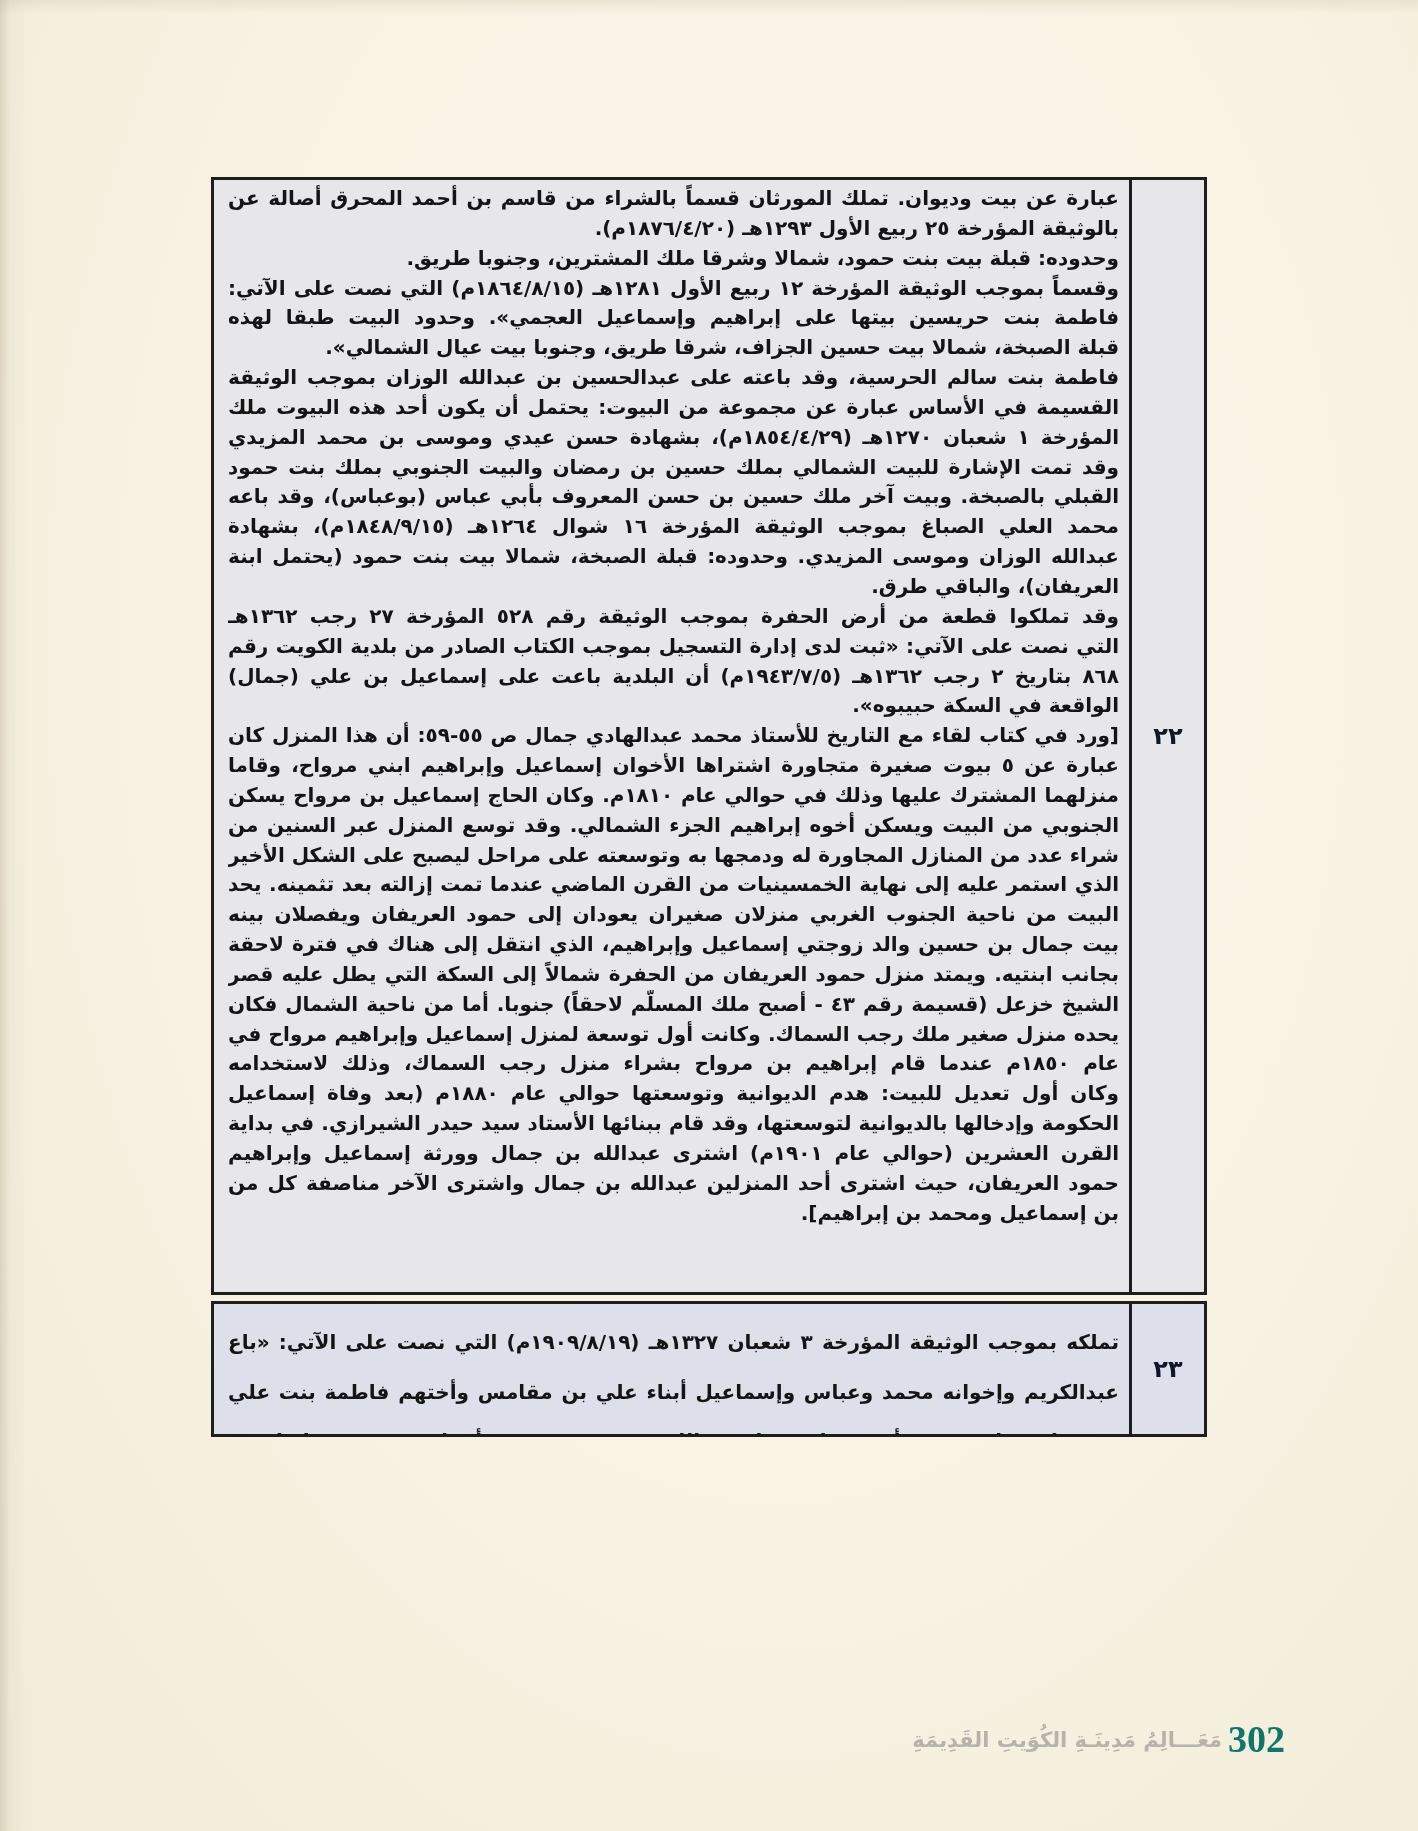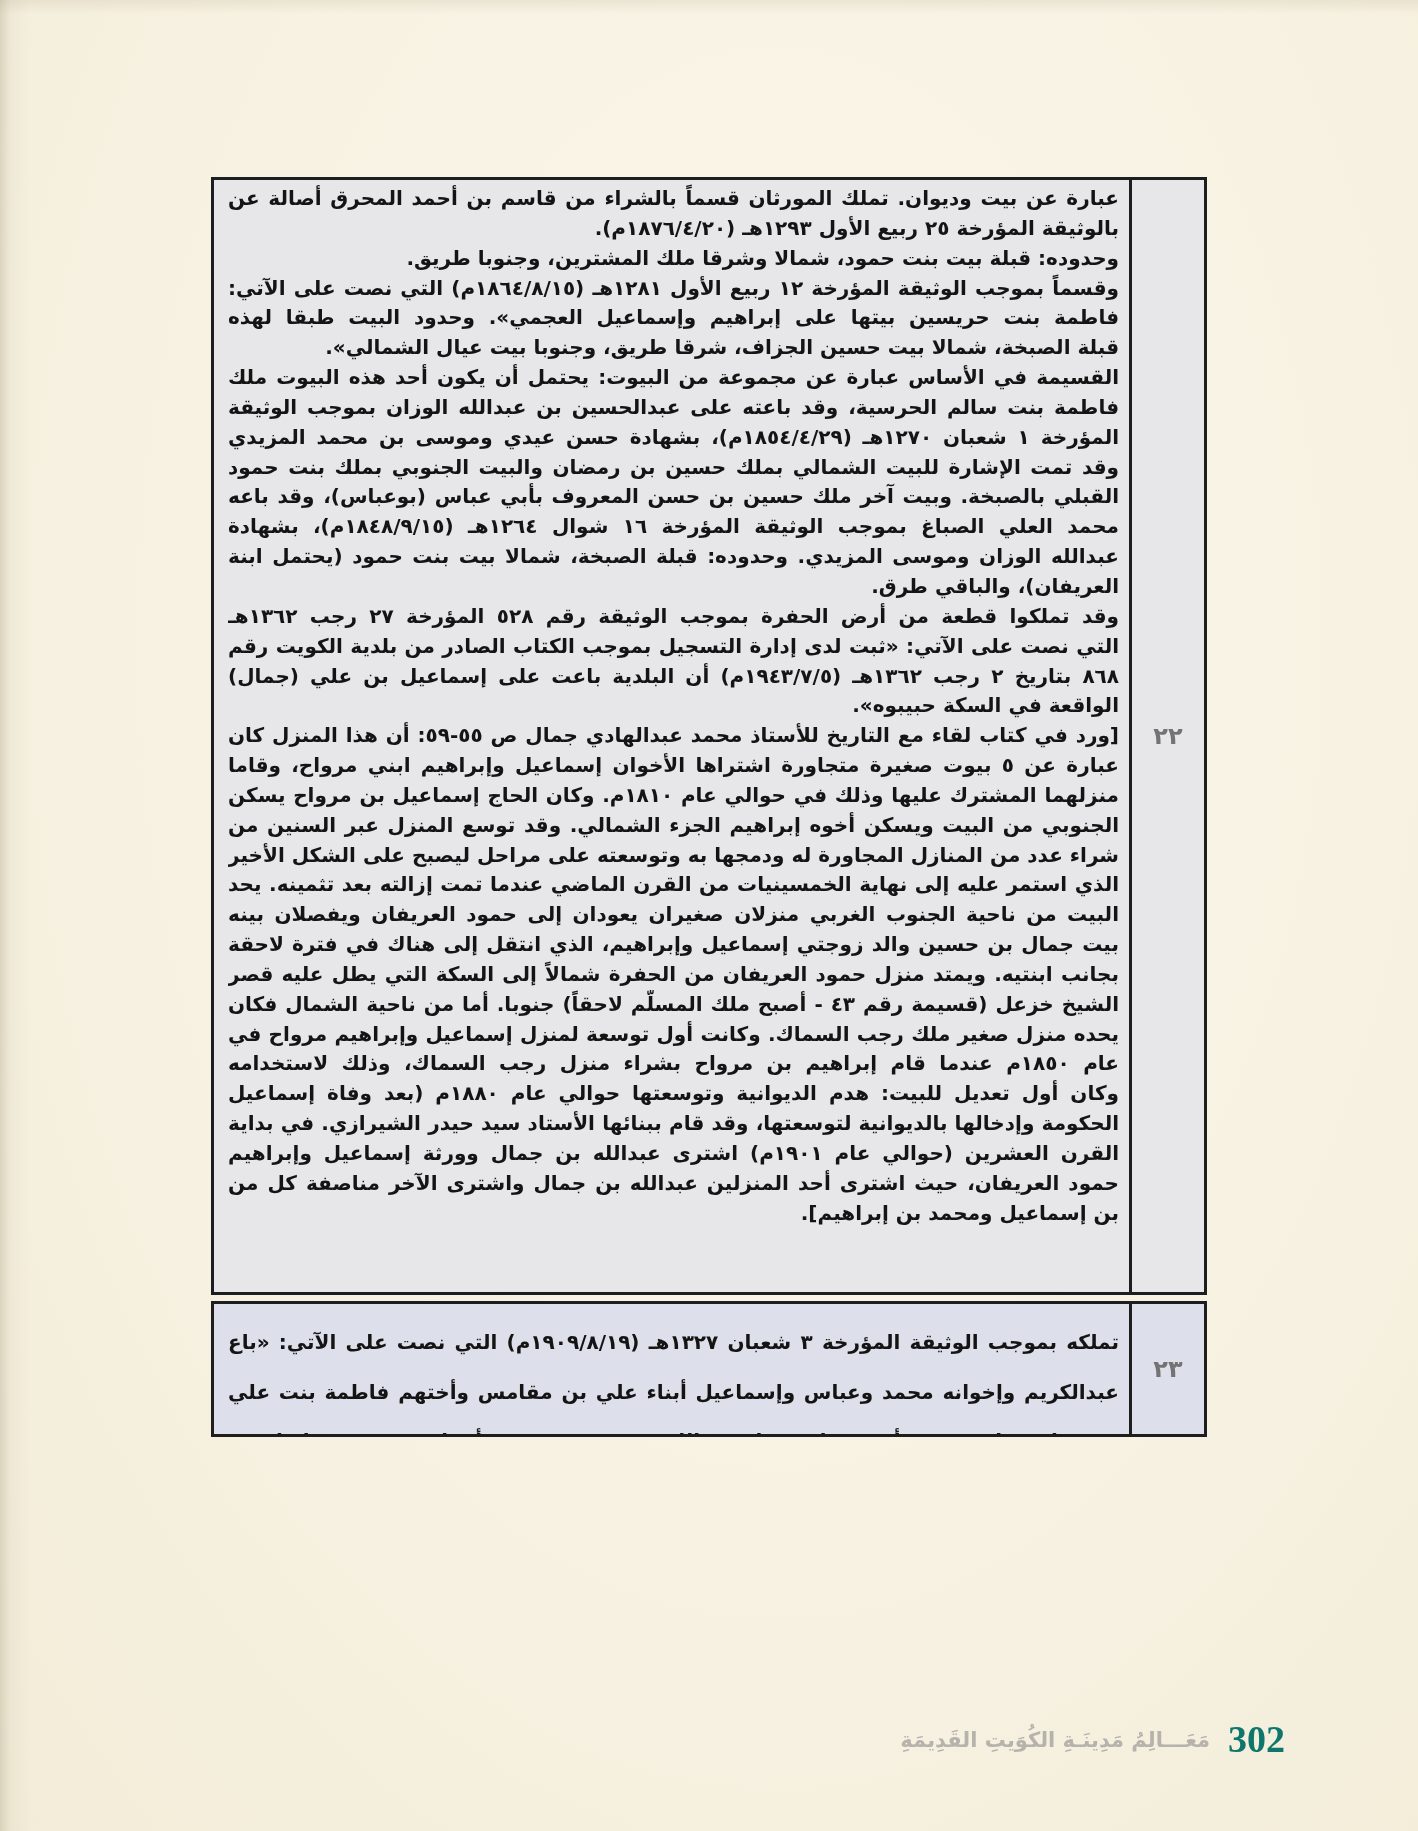--- a/index.html
+++ b/index.html
@@ -21,32 +21,32 @@
   .row-0 { height: 1118px; background: #e7e7e9; }
   .row-1 { height: 136px; background: #dde0ea; margin-top: 6px; }
   .text-cell {
     flex: 1; direction: rtl; overflow: hidden; box-sizing: border-box;
     padding: 4px 10px 0 14px;
   }
   .num-cell {
     width: 72px; box-sizing: content-box; flex: none;
     border-left: 3px solid #1e1e1e;
     display: flex; align-items: center; justify-content: center;
-    font-size: 24px; font-weight: 700; color: #737373;
+    font-size: 24px; font-weight: 700; color: #0f172a;
   }
   .line {
     font-size: 20px; font-weight: 700; color: #141414;
     line-height: 29.85px; height: 29.85px; overflow: hidden;
     text-align: justify; text-align-last: justify;
   }
   .row-1 .line { line-height: 30.5px; height: 30.5px; margin-top: 19px; }
   .line.flush { text-align: right; text-align-last: auto; }
   .page-footer {
     position: absolute; right: 133px; top: 1720px;
-    display: flex; align-items: flex-start; gap: 18px;
+    display: flex; align-items: flex-start; gap: 6px;
   }
   .book-title {
     direction: rtl; color: #b5b3ac; font-size: 21px; font-weight: 700;
     margin-top: 8px; letter-spacing: 0.5px;
   }
   .page-number {
     color: #0f766e; font-size: 38px; font-weight: 700; line-height: 1;
     font-family: "Liberation Serif", serif;
   }
 </style>
@@ -55,22 +55,22 @@
 
 <div class="entries-table">
     <div class="row row-0">
       <div class="text-cell">
         <div class="line">عبارة عن بيت وديوان. تملك المورثان قسماً بالشراء من قاسم بن أحمد المحرق أصالة عن نفسه</div>
         <div class="line flush">بالوثيقة المؤرخة ٢٥ ربيع الأول ١٢٩٣هـ (١٨٧٦/٤/٢٠م).</div>
         <div class="line flush">وحدوده: قبلة بيت بنت حمود، شمالا وشرقا ملك المشترين، وجنوبا طريق.</div>
         <div class="line">وقسماً بموجب الوثيقة المؤرخة ١٢ ربيع الأول ١٢٨١هـ (١٨٦٤/٨/١٥م) التي نصت على الآتي: «باعت</div>
         <div class="line">فاطمة بنت حريسين بيتها على إبراهيم وإسماعيل العجمي». وحدود البيت طبقا لهذه الوثيقة:</div>
         <div class="line flush">قبلة الصبخة، شمالا بيت حسين الجزاف، شرقا طريق، وجنوبا بيت عيال الشمالي».</div>
+        <div class="line">فاطمة بنت سالم الحرسية، وقد باعته على عبدالحسين بن عبدالله الوزان بموجب الوثيقة</div>
         <div class="line">القسيمة في الأساس عبارة عن مجموعة من البيوت: يحتمل أن يكون أحد هذه البيوت ملك</div>
-        <div class="line">فاطمة بنت سالم الحرسية، وقد باعته على عبدالحسين بن عبدالله الوزان بموجب الوثيقة</div>
         <div class="line">المؤرخة ١ شعبان ١٢٧٠هـ (١٨٥٤/٤/٢٩م)، بشهادة حسن عيدي وموسى بن محمد المزيدي الإحسائي،</div>
         <div class="line">وقد تمت الإشارة للبيت الشمالي بملك حسين بن رمضان والبيت الجنوبي بملك بنت حمود وللحد</div>
         <div class="line">القبلي بالصبخة. وبيت آخر ملك حسين بن حسن المعروف بأبي عباس (بوعباس)، وقد باعه على</div>
         <div class="line">محمد العلي الصباغ بموجب الوثيقة المؤرخة ١٦ شوال ١٢٦٤هـ (١٨٤٨/٩/١٥م)، بشهادة عبدالحسين بن</div>
         <div class="line">عبدالله الوزان وموسى المزيدي. وحدوده: قبلة الصبخة، شمالا بيت بنت حمود (يحتمل ابنة حمود</div>
         <div class="line flush">العريفان)، والباقي طرق.</div>
         <div class="line">وقد تملكوا قطعة من أرض الحفرة بموجب الوثيقة رقم ٥٢٨ المؤرخة ٢٧ رجب ١٣٦٢هـ (١٩٤٣/٧/٣٠م)</div>
         <div class="line">التي نصت على الآتي: «ثبت لدى إدارة التسجيل بموجب الكتاب الصادر من بلدية الكويت رقم</div>
         <div class="line">٨٦٨ بتاريخ ٢ رجب ١٣٦٢هـ (١٩٤٣/٧/٥م) أن البلدية باعت على إسماعيل بن علي (جمال) الأرض</div>
         <div class="line flush">الواقعة في السكة حبيبوه».</div>

